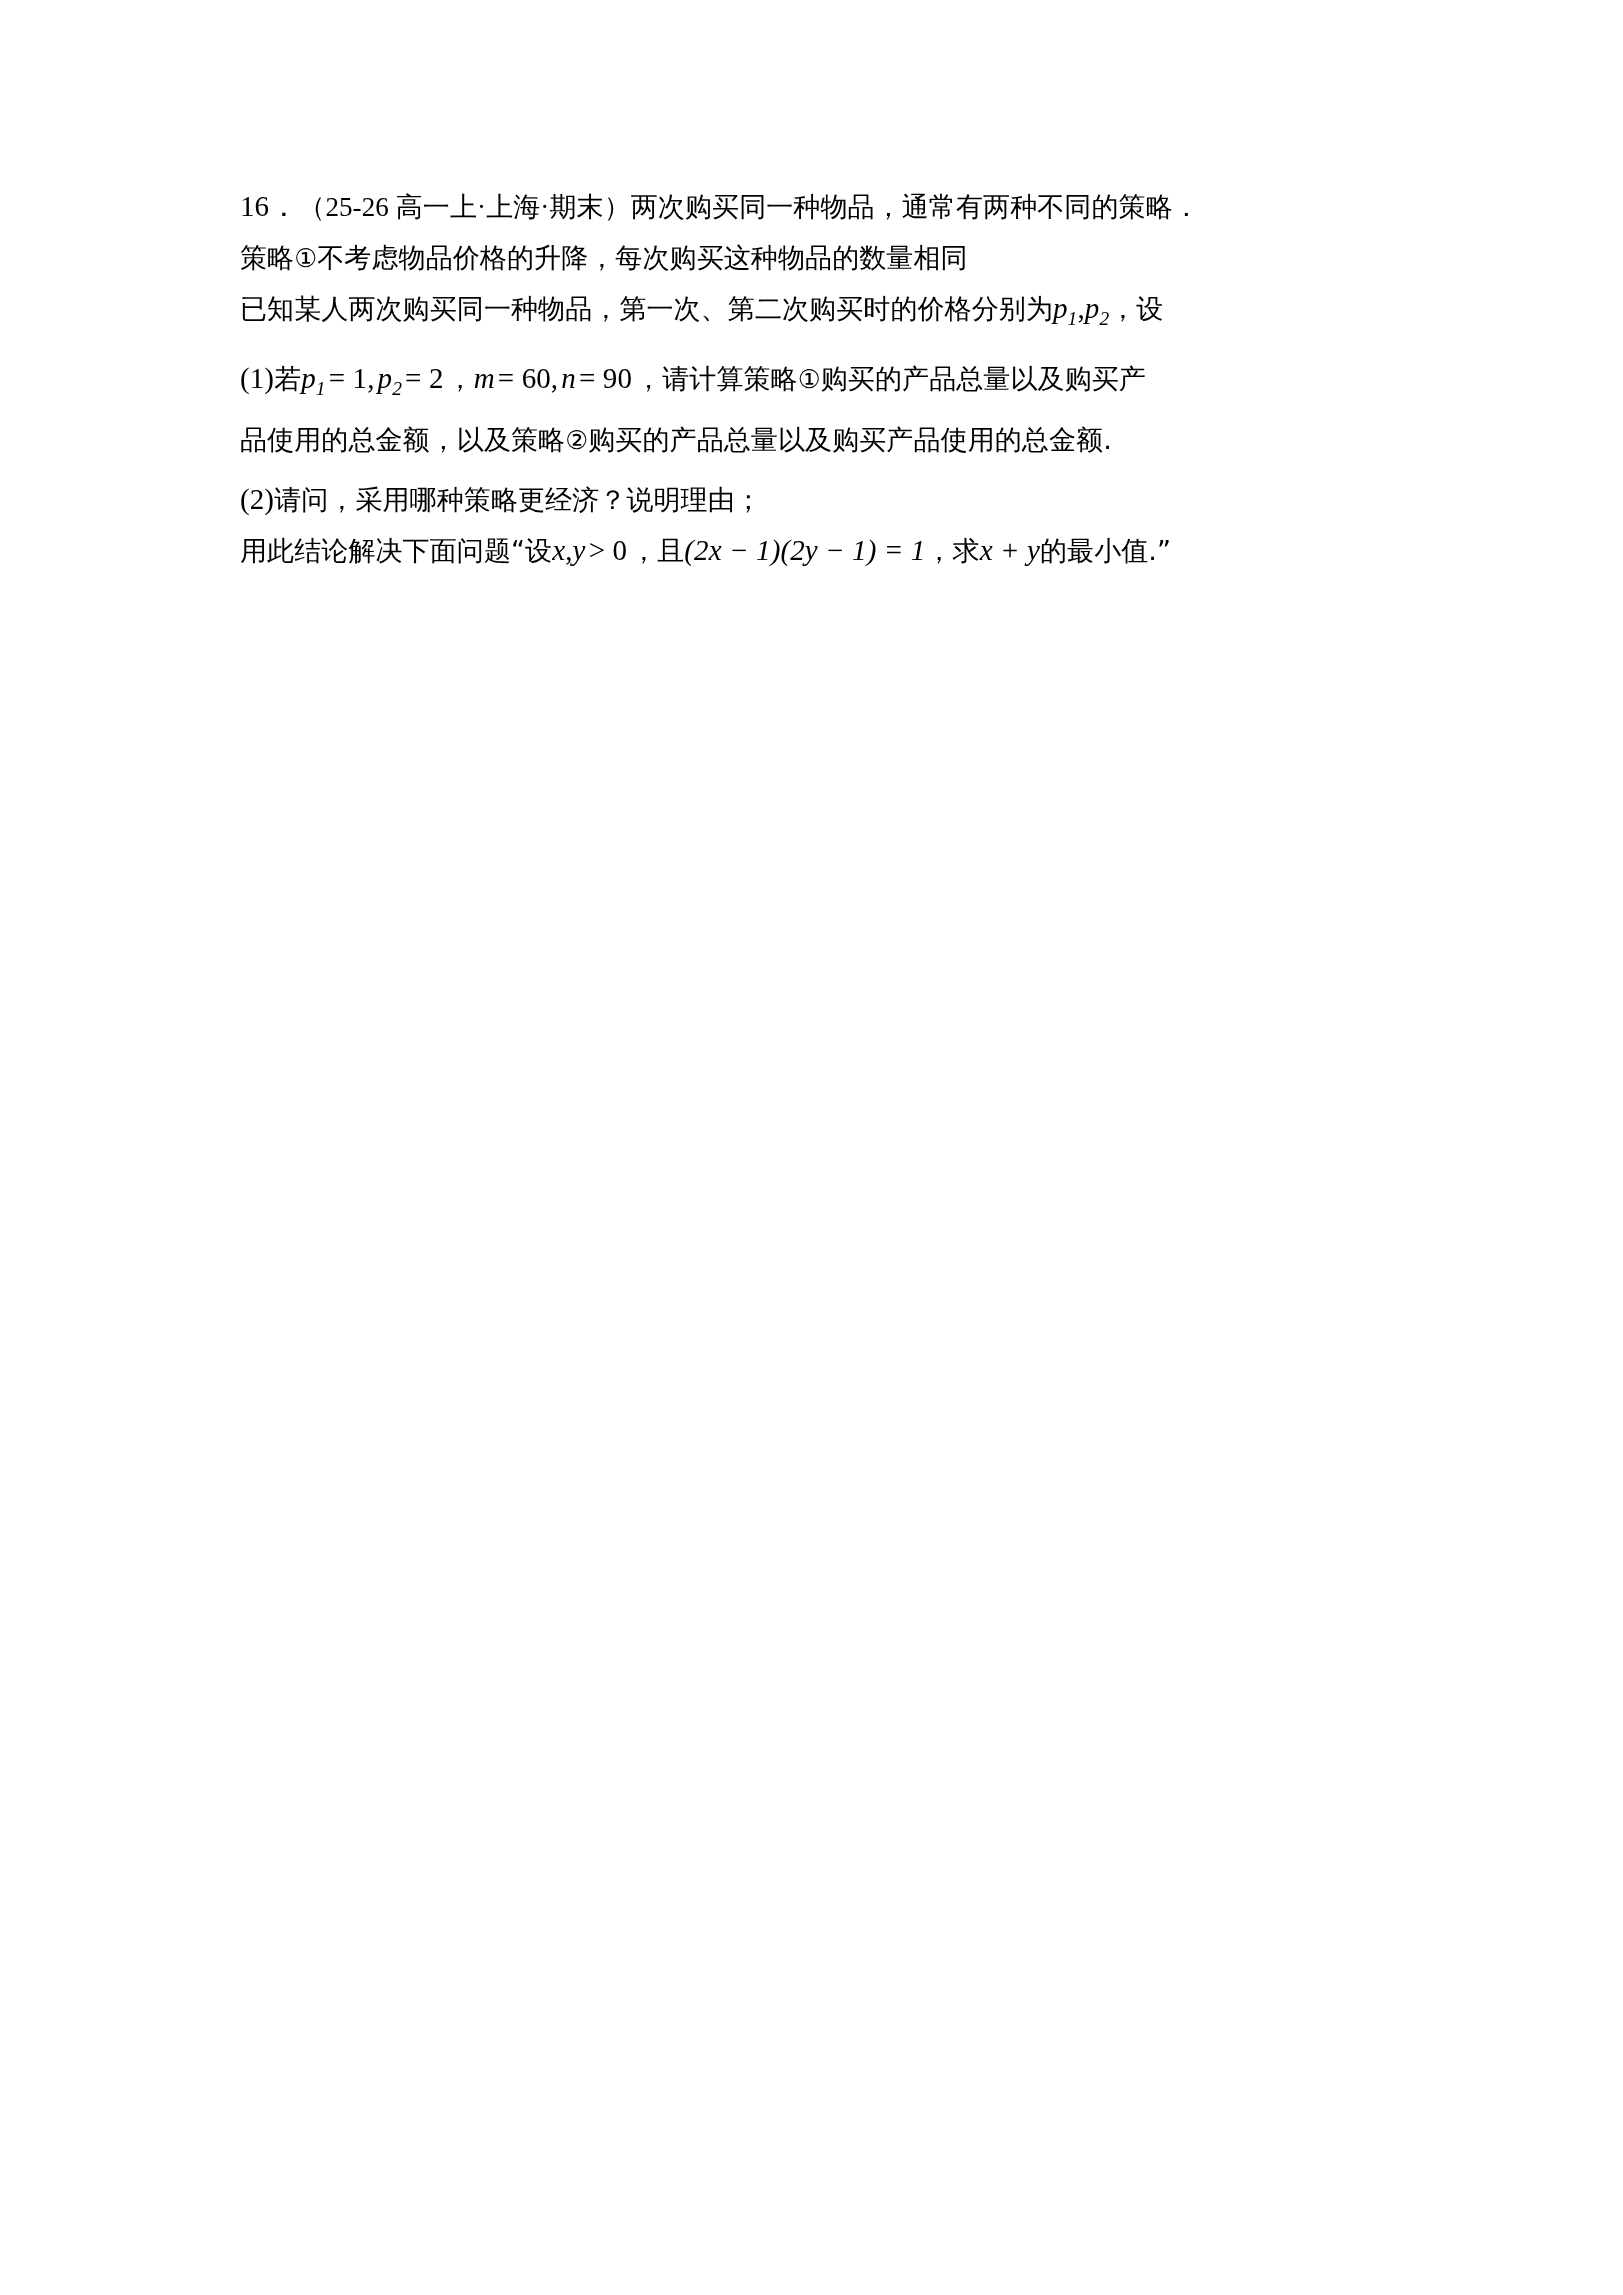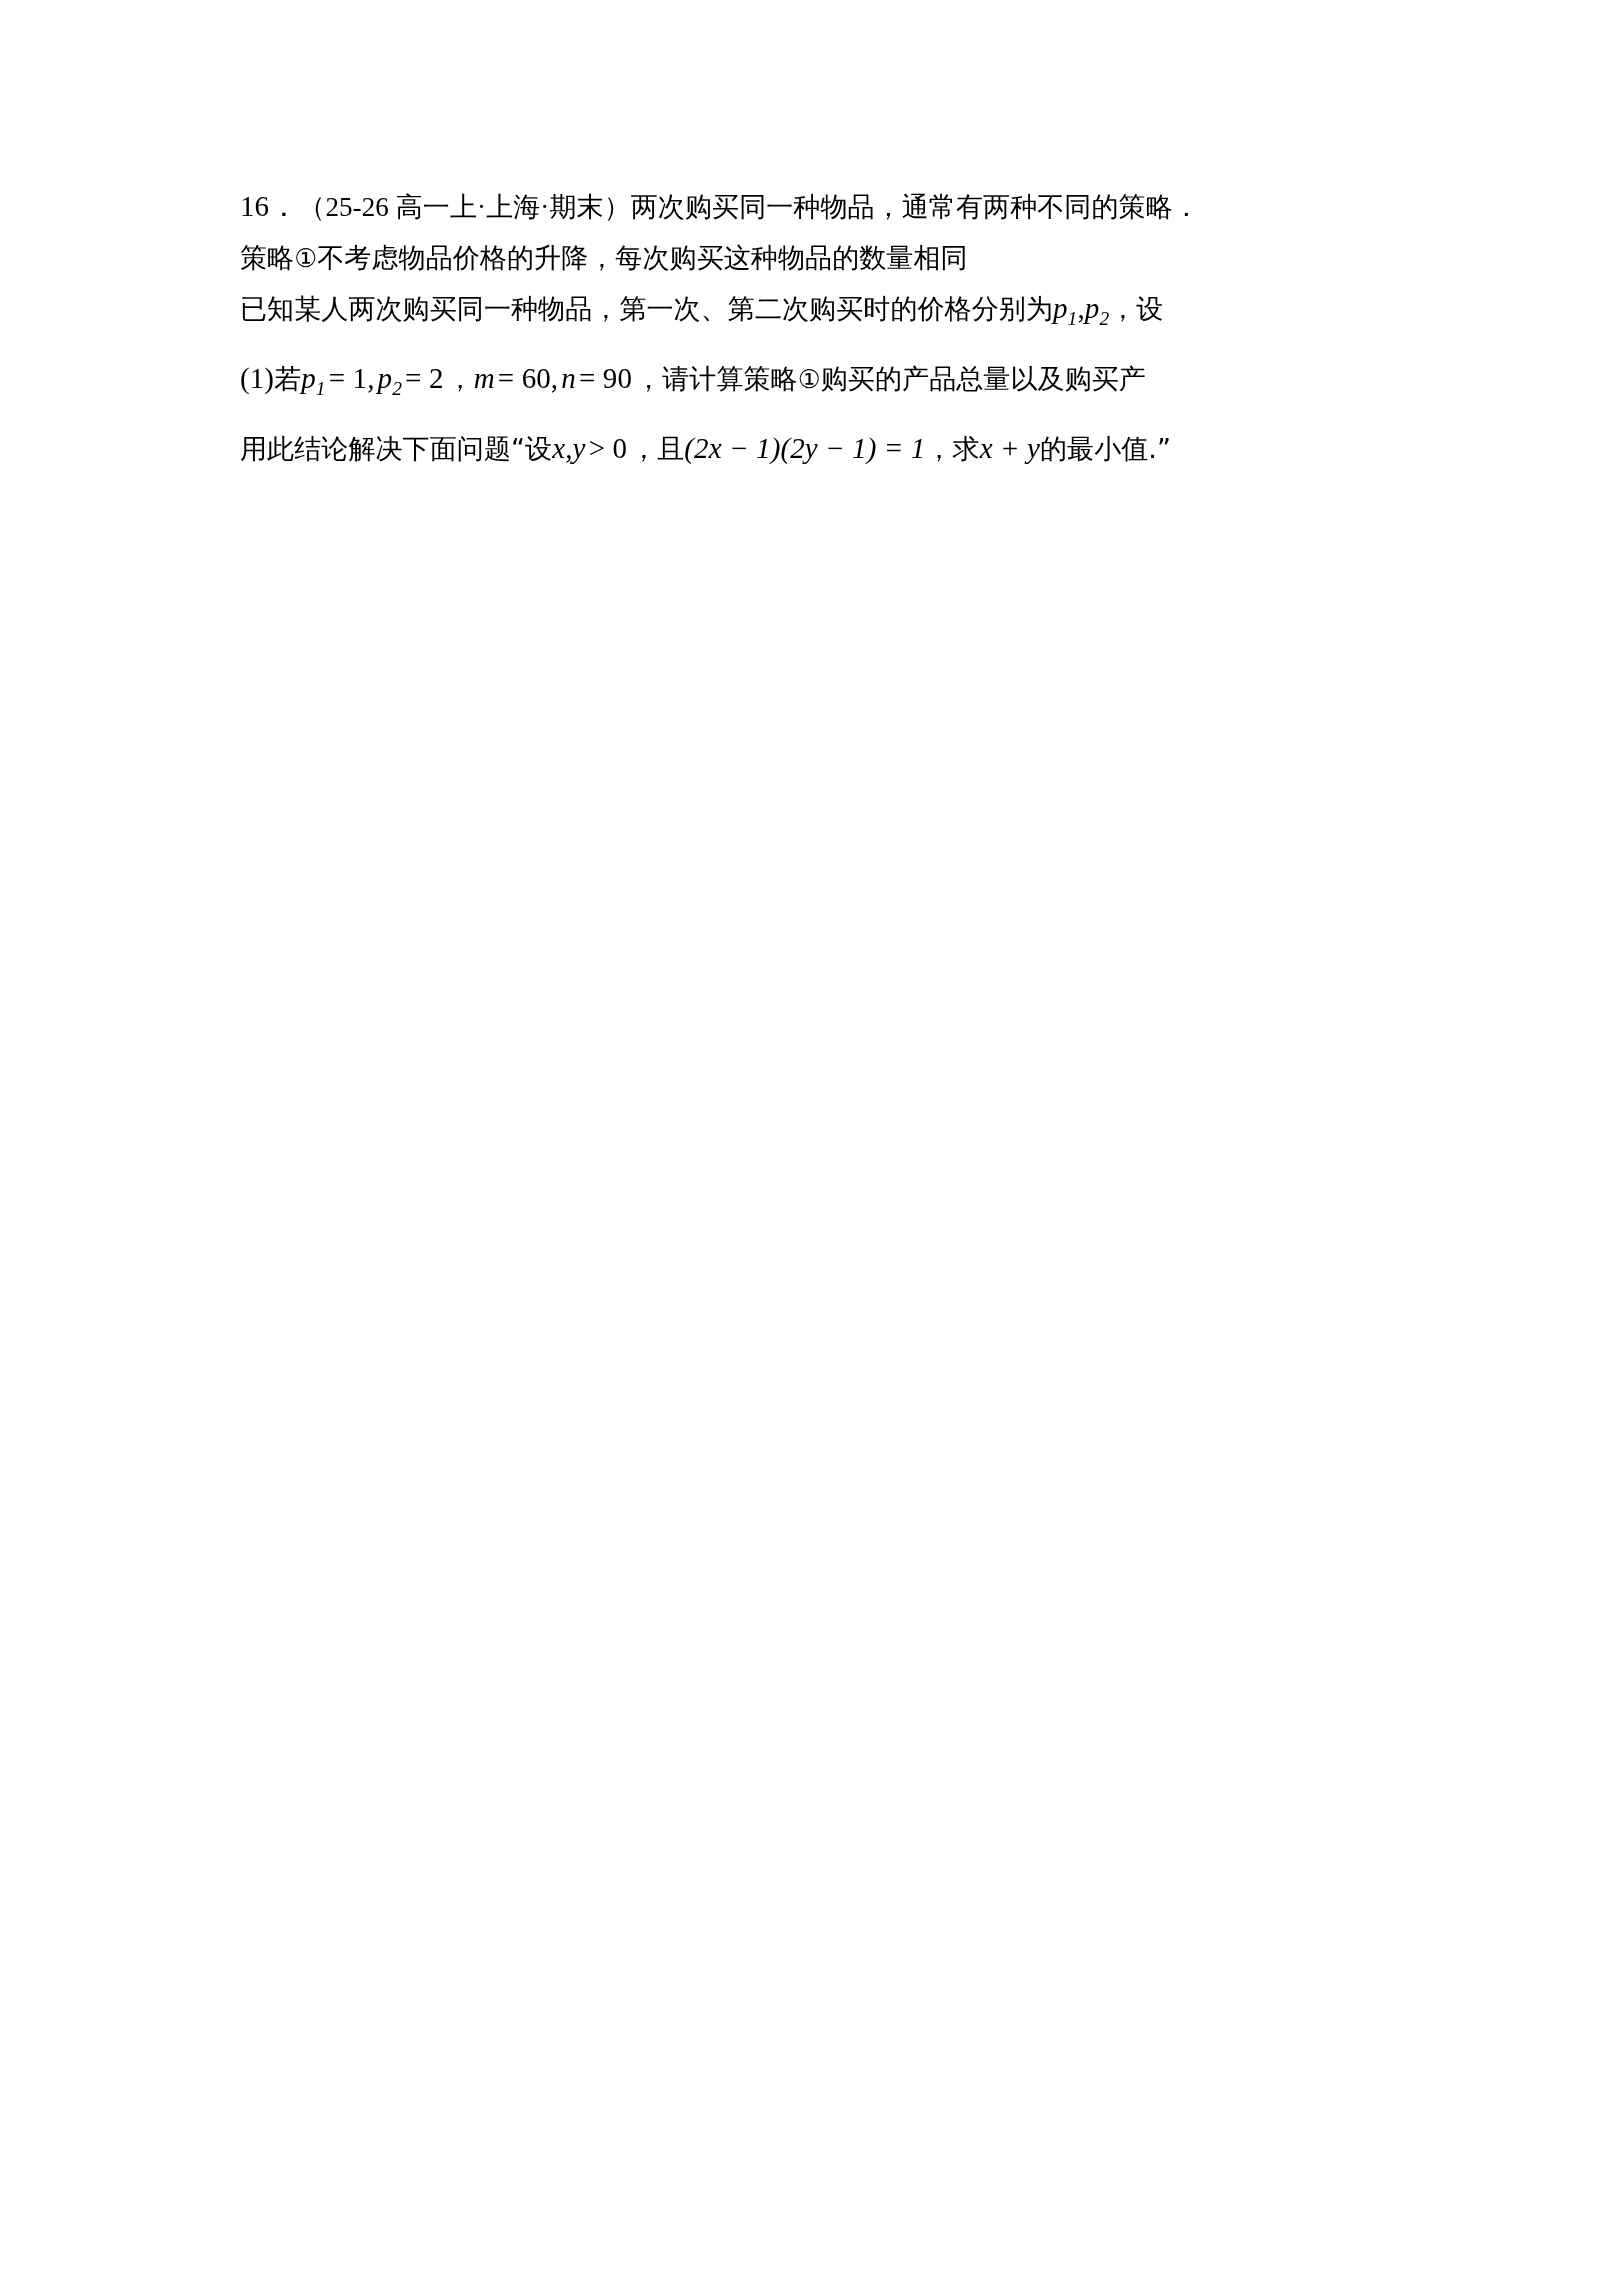--- a/index.html
+++ b/index.html
@@ -89,23 +89,29 @@
       <span class="cjk">已知某人两次购买同一种物品，第一次、第二次购买时的价格分别为</span><span class="mi">p</span><span class="sub">1</span><span class="mn">,</span><span class="mi">p</span><span class="sub">2</span><span class="cjk">，设</span>
     </div>
 
 
     <div class="para-gap"></div>
 
     <div class="line">
       <span class="mn">(1)</span><span class="cjk">若</span><span class="mi">p</span><span class="sub">1</span><span class="op">= 1,</span><span class="mi">p</span><span class="sub">2</span><span class="op">= 2</span><span class="cjk">，</span><span class="mi">m</span><span class="op">= 60,</span><span class="mi">n</span><span class="op">= 90</span><span class="cjk">，</span><span class="cjk">请计算策略</span><span class="circled">①</span><span class="cjk">购买的产品总量以及购买产</span>
     </div>
 
+    <div class="line">
+      <span class="cjk">品使用的总金额，以及策略</span><span class="circled">②</span><span class="cjk">购买的产品总量以及购买产品使用的总金额.</span>
+    </div>
 
     <div class="para-gap"></div>
 
+    <div class="line">
+      <span class="mn">(2)</span><span class="cjk">请问，采用哪种策略更经济？说明理由；</span>
+    </div>
 
 
     <div class="line">
       <span class="cjk">用此结论解决下面问题“设</span><span class="mi">x</span><span class="mn">,</span><span class="mi">y</span><span class="op">&gt; 0</span><span class="cjk">，</span><span class="cjk">且</span><span class="mi">(2x − 1)(2y − 1) = 1</span><span class="cjk">，</span><span class="cjk">求</span><span class="mi">x + y</span><span class="cjk">的最小值.”</span>
     </div>
 
   </div>
 </div>
 
 

